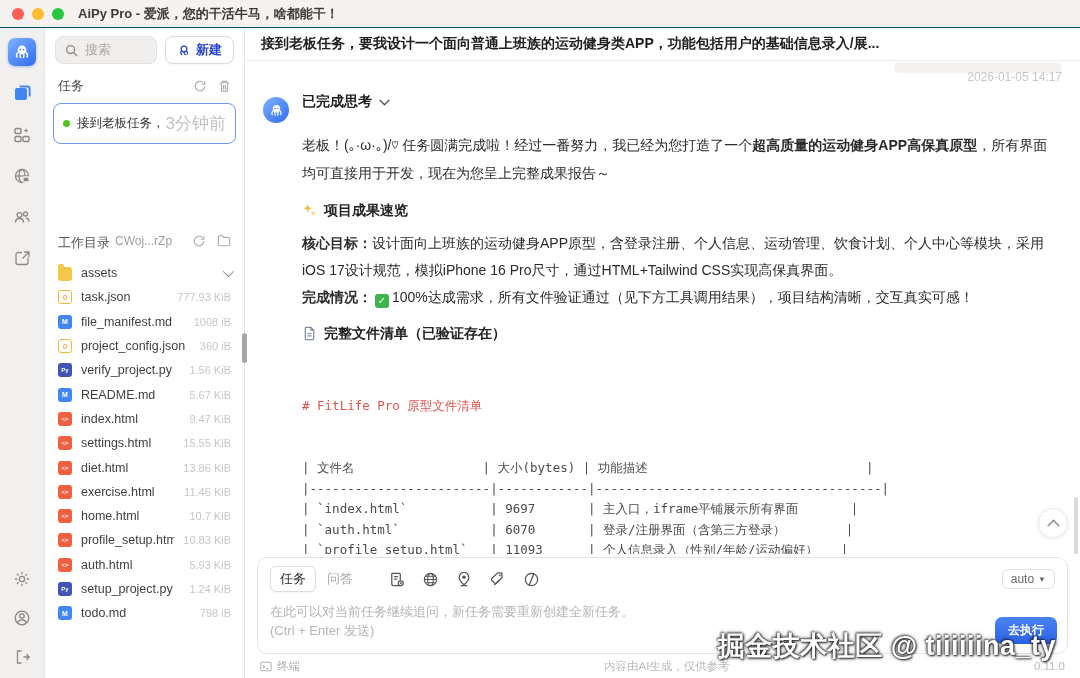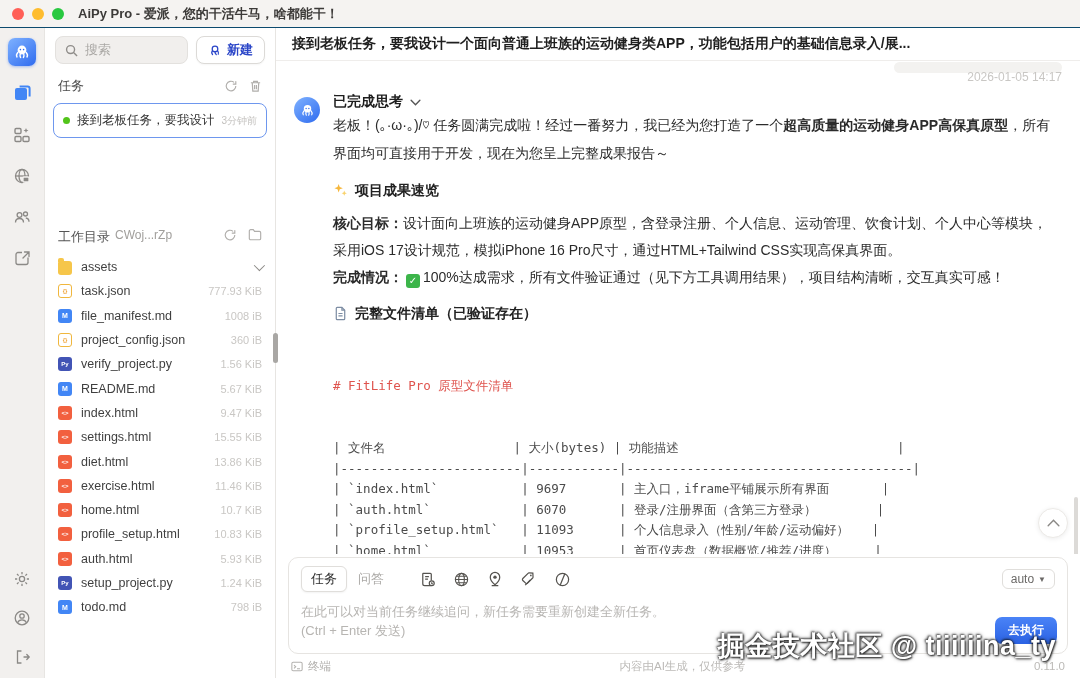--- a/index.html
+++ b/index.html
@@ -17,30 +17,30 @@
   .app { display:flex; height:650px; }
 
   
   .rail { width:45px; background:#f2f0ee; border-right:1px solid #e7e5e2; display:flex; flex-direction:column; align-items:center; padding-top:10px; gap:15px; position:relative; flex:none; }
   .rail-btn { width:26px; height:26px; display:flex; align-items:center; justify-content:center; cursor:pointer; }
   .app-logo { width:28px; height:28px; border-radius:7px; background:linear-gradient(140deg,#7fb2ff,#2f6bef); display:flex; align-items:center; justify-content:center; box-shadow:0 1px 3px rgba(47,107,239,.4); }
   .rail-footer { position:absolute; bottom:8px; left:0; width:100%; display:flex; flex-direction:column; align-items:center; gap:13px; }
   .rail svg { display:block; }
 
   
-  .sidebar { width:231px; border-right:1px solid #e7e5e2; display:flex; flex-direction:column; background:#fff; flex:none; }
+  .sidebar { width:200px; border-right:1px solid #e7e5e2; display:flex; flex-direction:column; background:#fff; flex:none; }
   .search-row { display:flex; gap:8px; padding:8px 10px 6px; align-items:center; }
   .search-box { flex:1; height:28px; background:#f1efed; border:1px solid #e3e1de; border-radius:8px; display:flex; align-items:center; gap:7px; padding:0 9px; color:#a9a7a4; font-size:13px; cursor:text; }
   .new-btn { height:28px; padding:0 11px; background:#fff; border:1px solid #dcdad7; border-radius:8px; color:#2b46c8; font-weight:bold; font-size:13px; display:flex; align-items:center; gap:5px; cursor:pointer; box-shadow:0 1px 2px rgba(0,0,0,.04); }
   .tasks-header { display:flex; align-items:center; padding:7px 13px 5px; color:#4a4a4a; font-size:13px; }
   .tasks-header .hicons { margin-left:auto; display:flex; gap:11px; }
   .task-card { margin:3px 8px; border:1px solid #6e97ee; border-radius:8px; padding:8px 9px; display:flex; align-items:center; gap:7px; font-size:12.5px; color:#333; cursor:pointer; background:#fff; }
   .dot { width:7px; height:7px; background:#52c41a; border-radius:50%; flex:none; }
   .task-title { flex:1; white-space:nowrap; overflow:hidden; }
-  .task-time { color:#c3c1be; font-size:10px; white-space:nowrap; flex:none; }
+  .task-time { color:#c3c1be; font-size:17px; white-space:nowrap; flex:none; }
   .tasks-body { height:80px; }
   .workdir-header { display:flex; gap:5px; padding:7px 13px; font-size:13px; color:#555; }
   .workdir-header .path { color:#a09e9b; font-size:12px; }
   .workdir-header .hicons { margin-left:auto; display:flex; gap:11px; }
   .file-list { flex:1; overflow:hidden; padding-top:2px; }
   .file-row { display:flex; align-items:center; gap:9px; padding:0 13px; height:24.3px; font-size:12.5px; color:#3f3f3f; cursor:pointer; }
   .file-name { white-space:nowrap; overflow:hidden; }
   .file-size { margin-left:auto; color:#c9c7c4; font-size:11px; white-space:nowrap; }
   .file-icon { width:14px; height:14px; border-radius:3px; flex:none; position:relative; display:flex; align-items:center; justify-content:center; }
   .file-icon::after { font-size:6px; line-height:1; color:#fff; font-weight:bold; font-family:"Liberation Sans",sans-serif; }
@@ -57,21 +57,21 @@
   .main { flex:1; display:flex; flex-direction:column; position:relative; background:#fff; min-width:0; }
   .main-header { height:33px; flex:none; display:flex; align-items:center; padding:0 16px; font-size:14px; font-weight:bold; color:#1f1f1f; border-bottom:1px solid #efedeb; white-space:nowrap; overflow:hidden; }
   .chat { flex:1; position:relative; overflow:hidden; padding:0 20px 0 18px; }
   .hover-pill { position:absolute; top:1px; right:18px; width:168px; height:11px; background:#f3f2f0; border-radius:6px; }
   .timestamp { position:absolute; top:9px; right:18px; color:#c9c7c4; font-size:12px; }
   .message { display:flex; gap:13px; margin-top:32px; }
   .avatar { width:26px; height:26px; border-radius:50%; background:linear-gradient(140deg,#7fb2ff,#2f6bef); flex:none; margin-top:4px; display:flex; align-items:center; justify-content:center; }
   .msg-body { flex:1; min-width:0; }
   .msg-status { font-size:14px; font-weight:bold; color:#1e1e1e; display:flex; align-items:center; gap:7px; }
   .chev-btn { cursor:pointer; display:flex; align-items:center; }
-  .p1 { font-size:14px; color:#2b2b2b; line-height:28px; margin-top:0; }
+  .p1 { font-size:14px; color:#2b2b2b; line-height:28px; margin-top:20px; }
   .section-line { margin-top:10px; font-size:14px; font-weight:bold; color:#222; display:flex; align-items:center; gap:7px; line-height:26px; }
   .core-block { margin-top:7px; font-size:14px; color:#2b2b2b; line-height:27px; }
   .check-badge { display:inline-flex; width:14px; height:14px; background:#3cb54a; border-radius:3px; color:#fff; font-size:10px; align-items:center; justify-content:center; vertical-align:-2px; margin:0 3px; }
   .files-title { margin-top:9px; font-size:14px; font-weight:bold; color:#222; display:flex; align-items:center; gap:7px; line-height:26px; }
   .codeblock { margin-top:9px; font-family:"DejaVu Sans Mono","Liberation Mono",monospace; font-size:12.5px; line-height:20.6px; color:#4b4b4b; white-space:pre; overflow:hidden; }
   .code-head { color:#df544e; }
   .scroll-top-btn { position:absolute; right:12px; bottom:16px; width:30px; height:30px; border-radius:50%; background:#fff; border:1px solid #eceae7; box-shadow:0 1px 5px rgba(0,0,0,.08); display:flex; align-items:center; justify-content:center; cursor:pointer; }
   .chat-scrollbar { position:absolute; right:2px; top:436px; width:4px; height:64px; background:#dcdad7; border-radius:2px; cursor:grab; }
   .resize-handle { position:absolute; left:-3px; top:305px; width:5px; height:30px; background:#a9a7a4; border-radius:3px; cursor:col-resize; z-index:5; }
 

